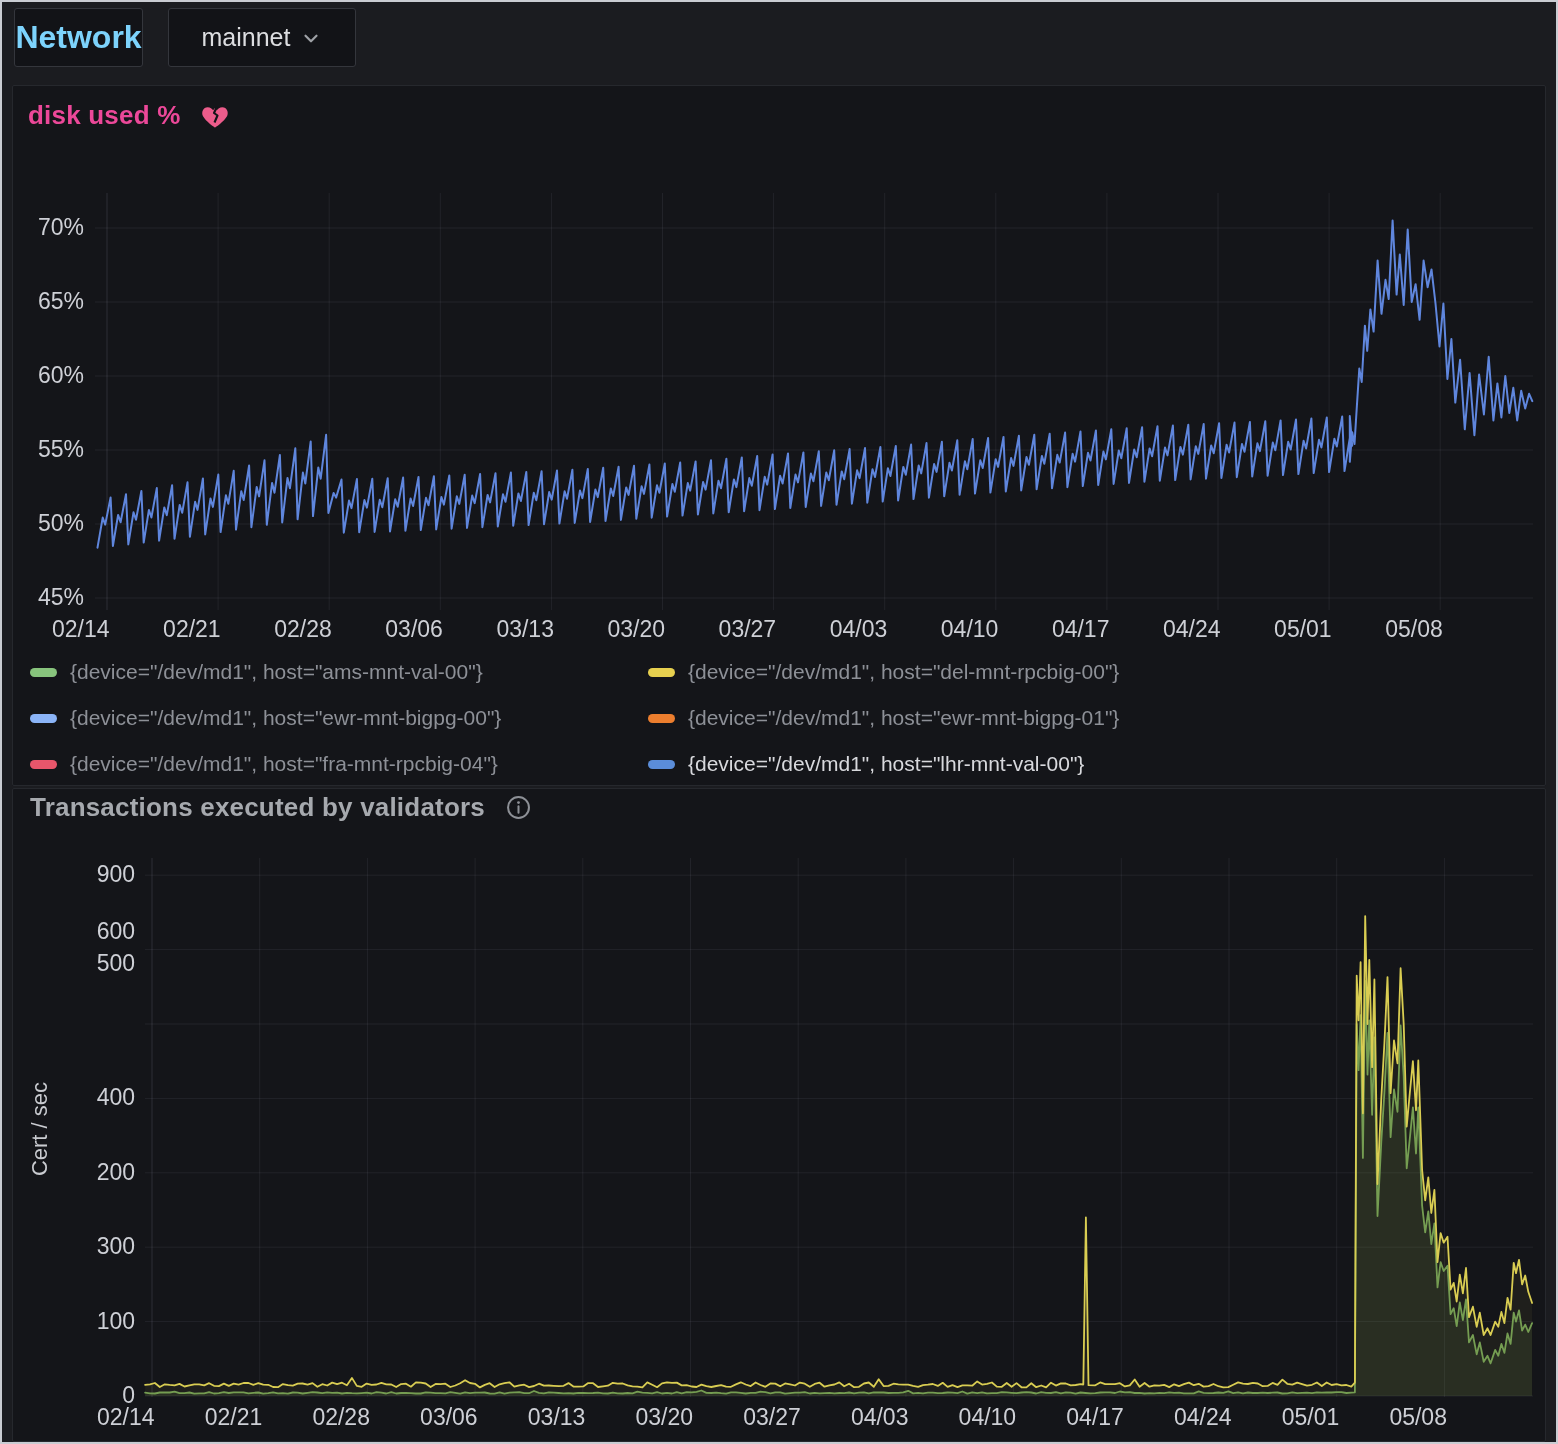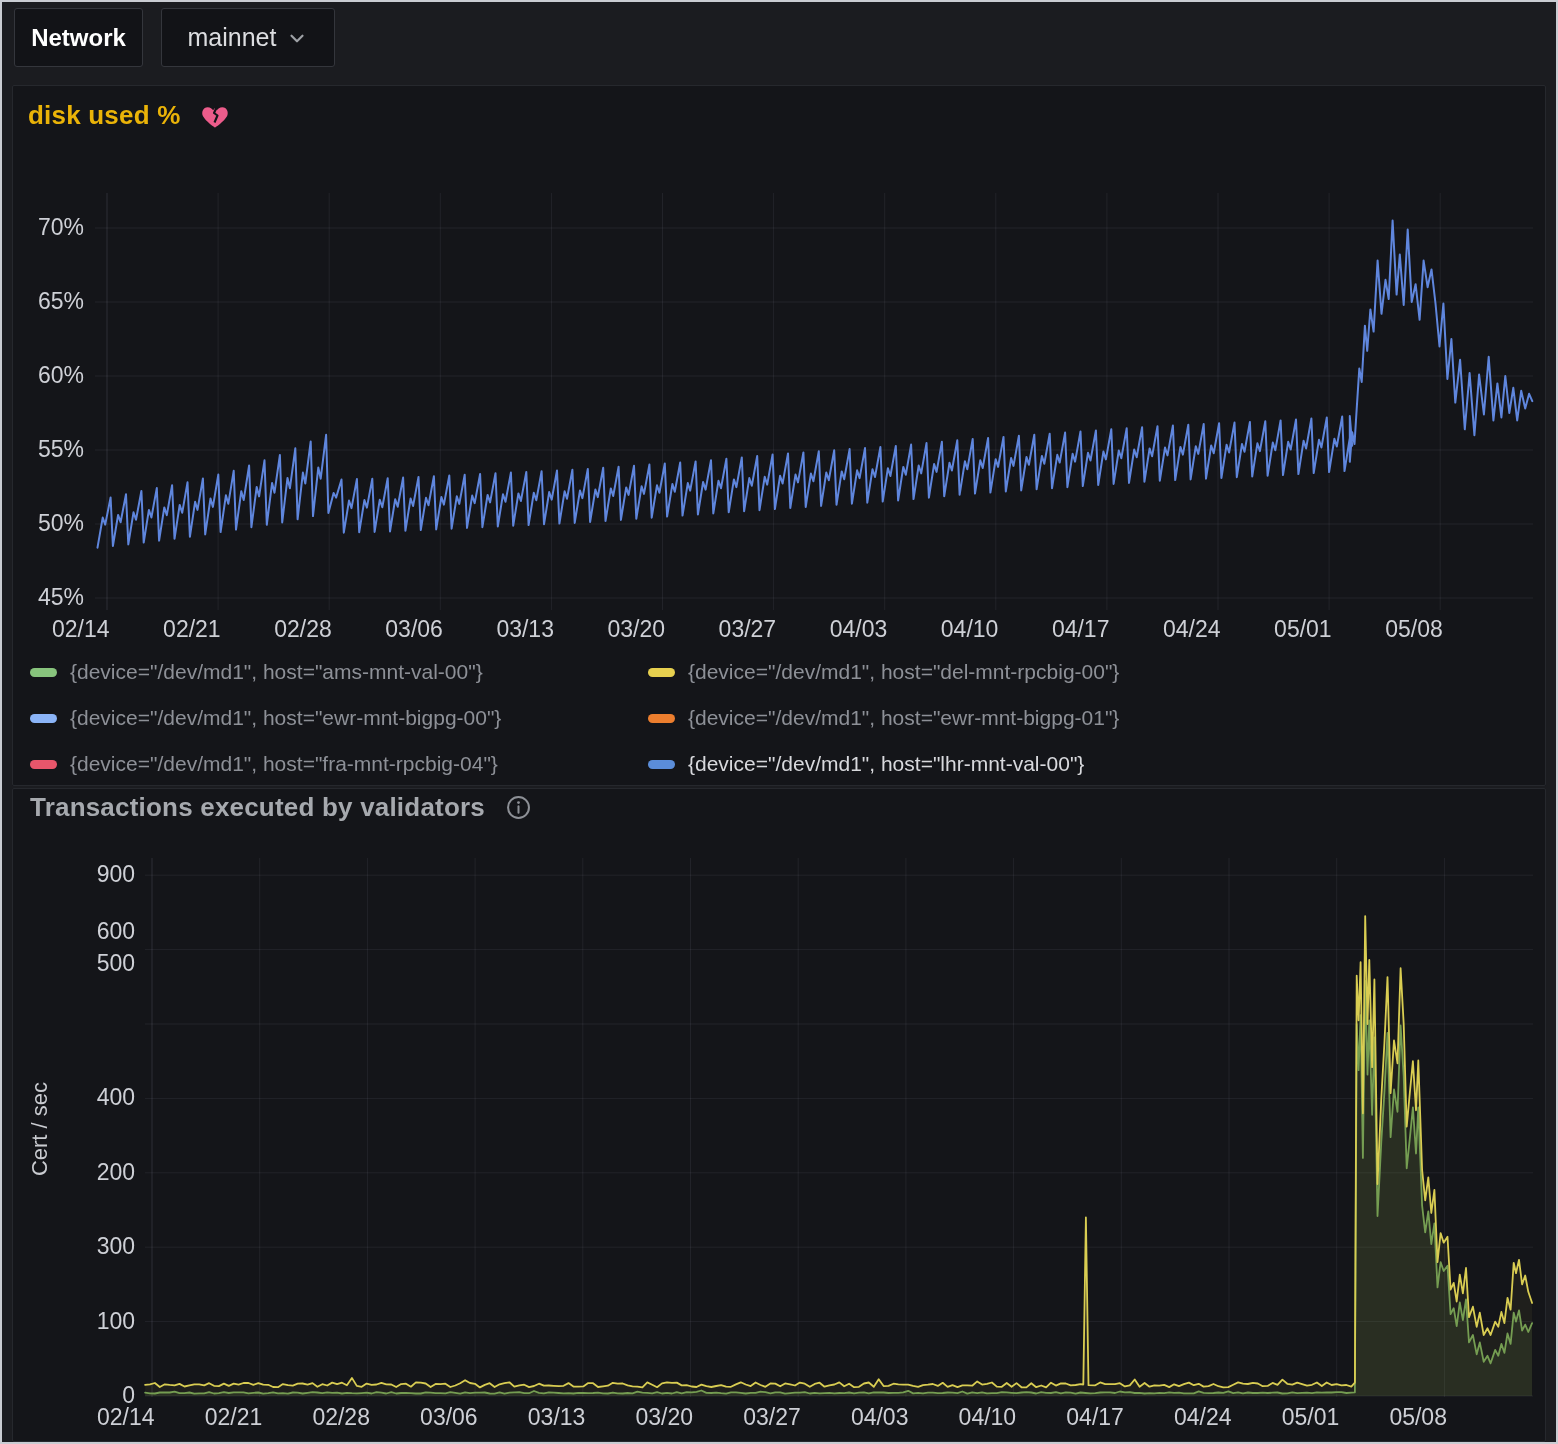--- a/index.html
+++ b/index.html
@@ -3,29 +3,29 @@
 <meta charset="utf-8">
 <style>
   html,body{margin:0;padding:0;background:#2a2b2f;font-family:"Liberation Sans",sans-serif;}
   #screen{position:relative;width:1558px;height:1444px;background:#1b1c20;
           outline:2px solid #c9ccd2;outline-offset:-2px;overflow:hidden;}
   
   .var-box{position:absolute;top:8px;height:59px;box-sizing:border-box;
            border:1px solid #34363c;border-radius:3px;background:#121317;
            display:flex;align-items:center;justify-content:center;gap:10px;}
   #network-box{left:14px;width:129px;}
-  #network-box .lbl{color:#ffffff;font-size:24px;font-weight:600;}
-  #mainnet-box{left:161px;width:174px;cursor:pointer;}
+  #network-box .lbl{color:#7dd3fc;font-size:32px;font-weight:600;}
+  #mainnet-box{left:168px;width:188px;cursor:pointer;}
   #mainnet-box .val{color:#dcdde0;font-size:25px;font-weight:500;}
   
   .panel{position:absolute;box-sizing:border-box;background:#141519;border:1px solid #26282d;border-radius:2px;}
   #panel1{left:12px;top:85px;width:1534px;height:701px;}
   #panel2{left:12px;top:788px;width:1534px;height:654px;}
   .panel-title{position:absolute;font-size:26px;font-weight:700;letter-spacing:.2px;display:flex;align-items:center;gap:20px;}
-  #panel1-title{left:28px;top:100px;color:#eab308;}
+  #panel1-title{left:28px;top:100px;color:#ec4899;}
   #panel2-title{left:30px;top:792px;color:#a6a9ae;}
   svg#chart-layer{position:absolute;left:0;top:0;pointer-events:none;}
   .tick{position:absolute;color:#ced0d6;font-size:23px;white-space:nowrap;}
   .ytick{text-align:right;}
   .xtick{text-align:left;}
   #y2-axis-label{position:absolute;left:-58px;top:1114px;width:200px;height:30px;
      text-align:center;color:#c9cbd0;font-size:22px;transform:rotate(-90deg);}
   
   #legend{position:absolute;left:30px;top:649px;width:1500px;display:grid;
           grid-template-columns:618px auto;grid-auto-rows:46px;}

